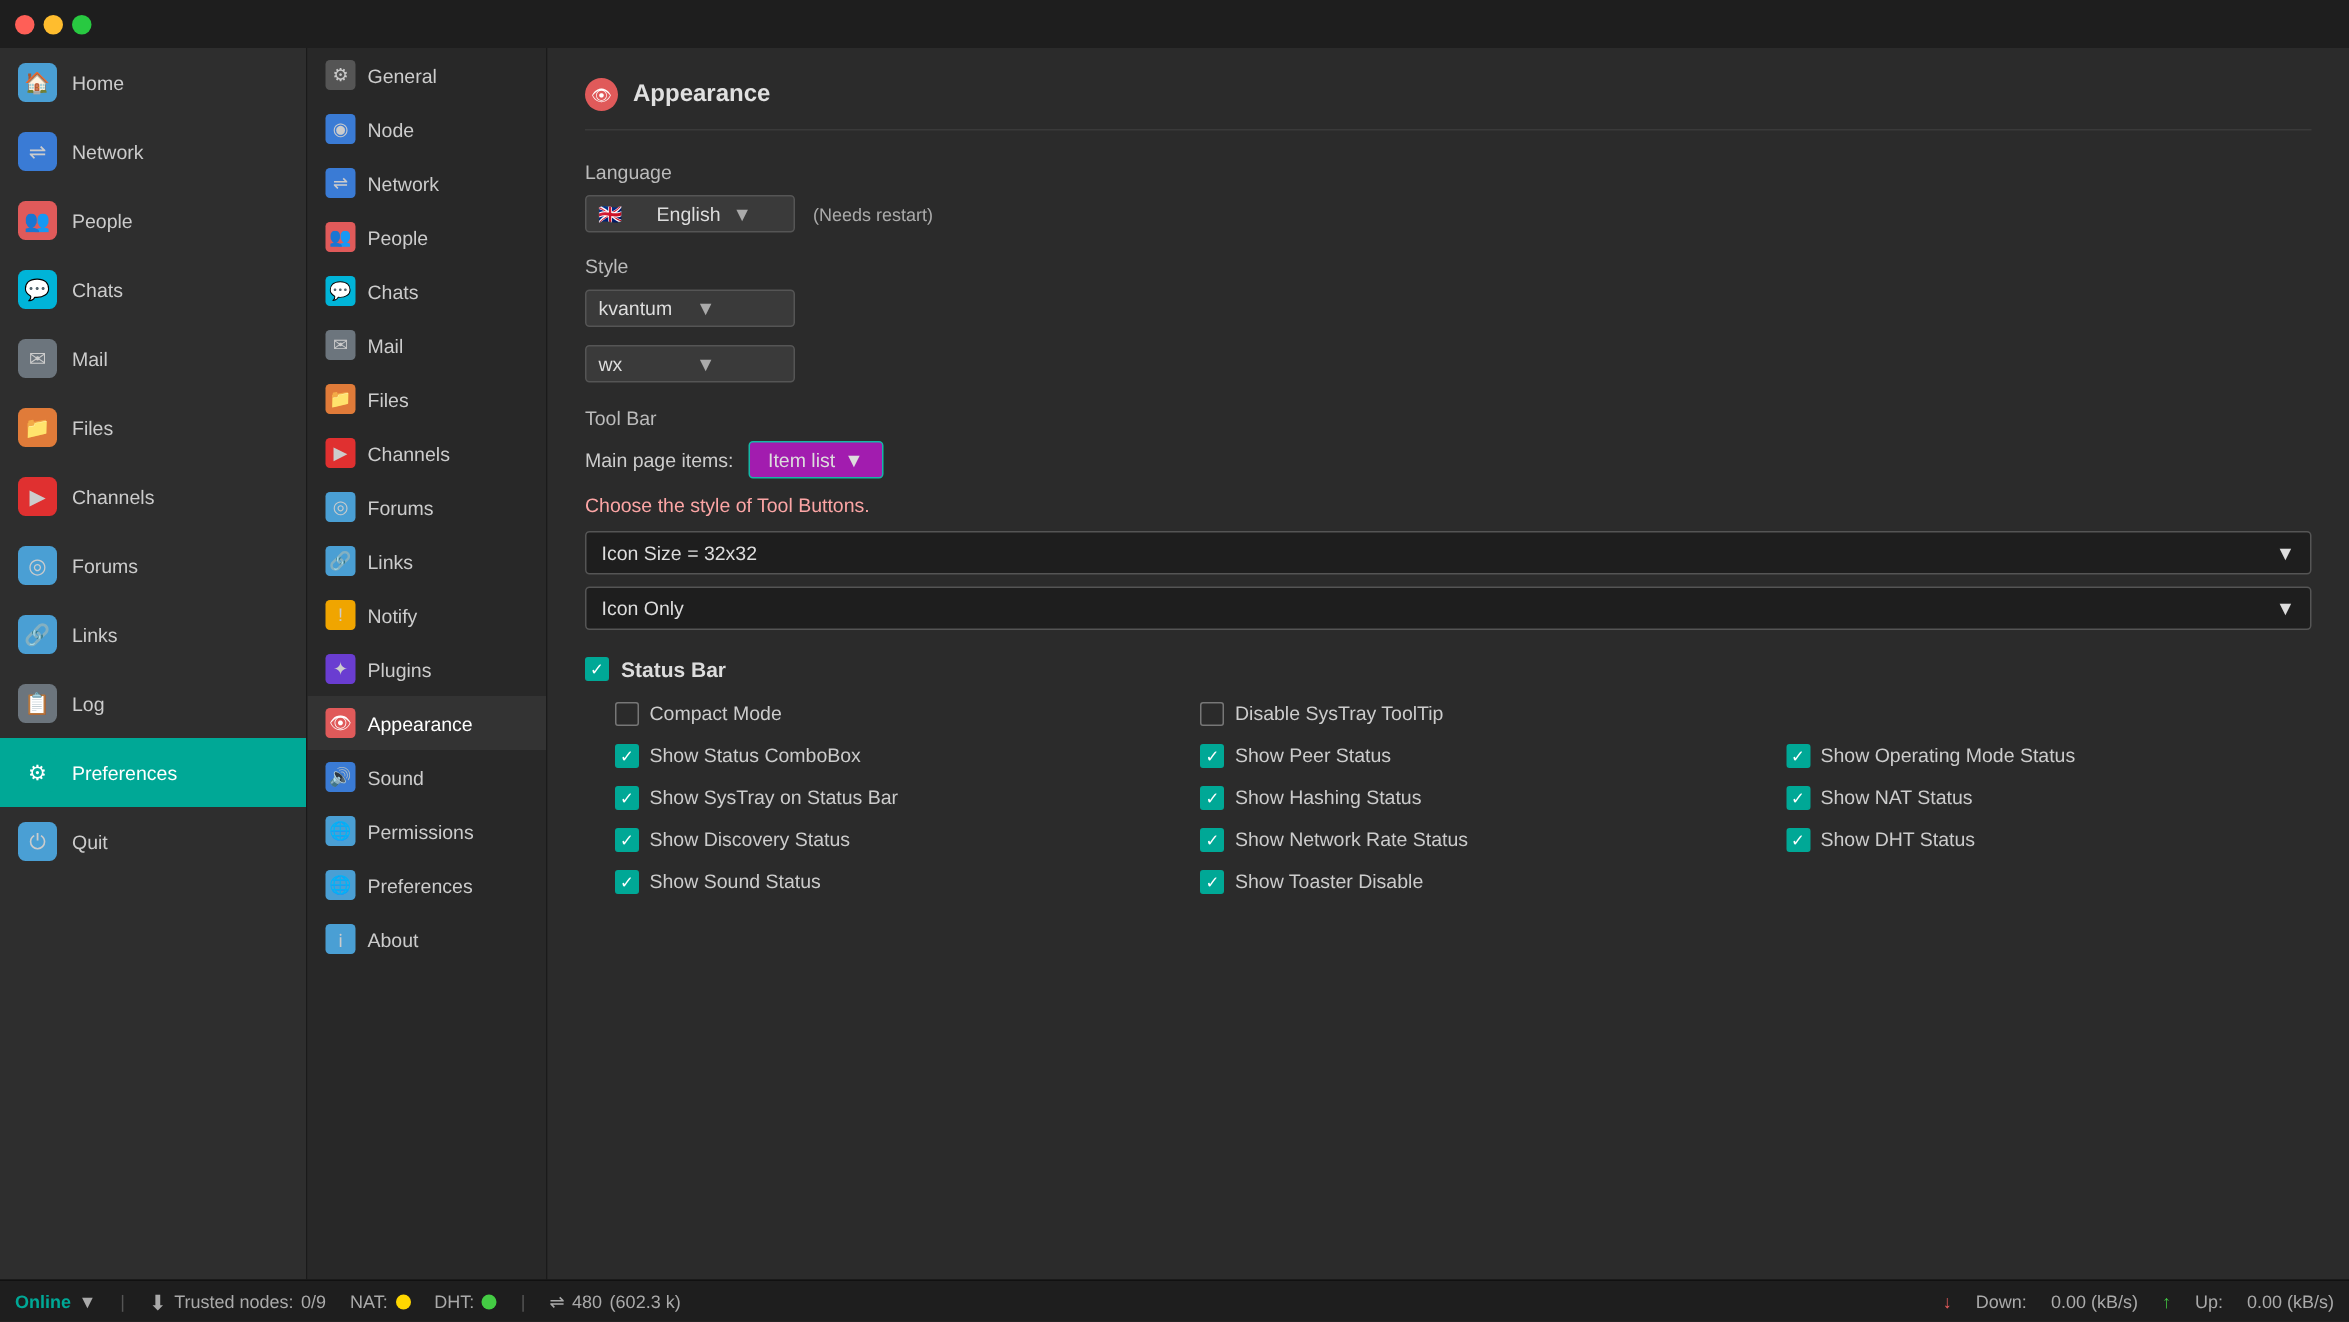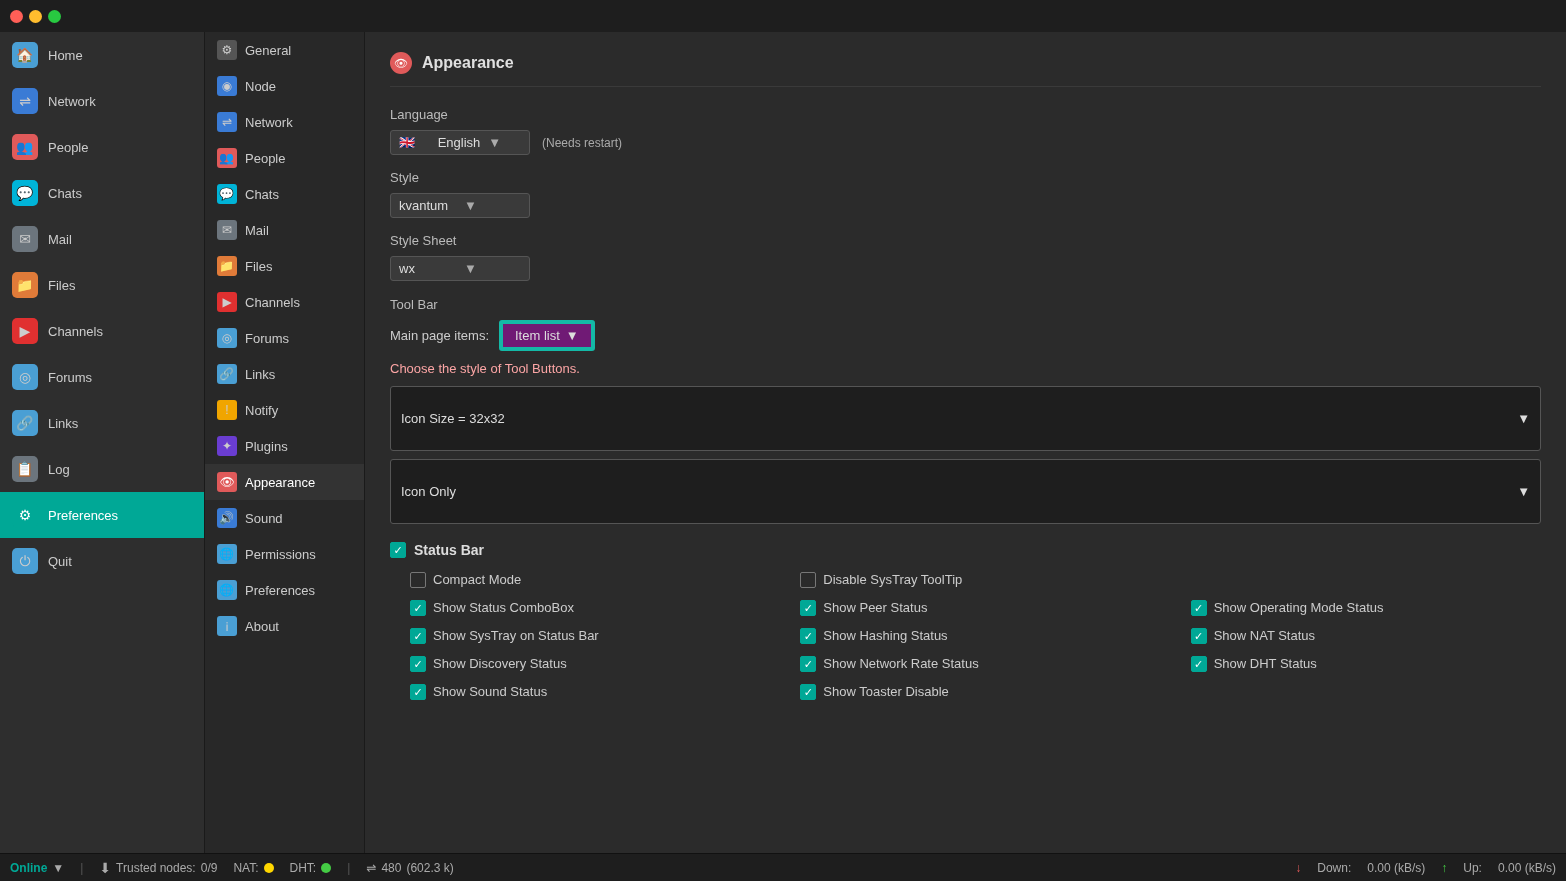--- a/index.html
+++ b/index.html
@@ -209,41 +209,41 @@
       display: flex;
       align-items: center;
       gap: 10px;
       margin-bottom: 10px;
     }
     .main-page-label {
       font-size: 13px;
       color: #ccc;
     }
     .btn-dropdown {
-      background: #701a75;
-      border: 4px solid #14b8a6;
+      background: #a21caf;
+      border: 1px solid #14b8a6;
       color: #ddd;
       padding: 4px 12px;
       border-radius: 3px;
       display: flex;
       align-items: center;
       gap: 6px;
       cursor: pointer;
       font-size: 13px;
     }
     .toolbar-tip {
       font-size: 13px;
       color: #fca5a5;
       margin-bottom: 10px;
     }
     .full-dropdown {
       background: #1e1e1e;
       border: 1px solid #555;
       color: #ddd;
-      padding: 24px 10px;
+      padding: 6px 10px;
       border-radius: 3px;
       font-size: 13px;
       display: flex;
       align-items: center;
       justify-content: space-between;
       margin-bottom: 8px;
       cursor: pointer;
     }
     
     .status-section {
@@ -493,21 +493,20 @@
     </div>
 
     <div class="section-label">Style</div>
     <div class="dropdown-row">
       <div class="dropdown">
         <span>kvantum</span>
         <span class="dropdown-arrow">▼</span>
       </div>
     </div>
 
-    <div class="section-label">Style Sheet</div>
     <div class="dropdown-row">
       <div class="dropdown">
         <span>wx</span>
         <span class="dropdown-arrow">▼</span>
       </div>
     </div>
 
     <div class="toolbar-section">
       <div class="toolbar-label">Tool Bar</div>
       <div class="main-page-row">

